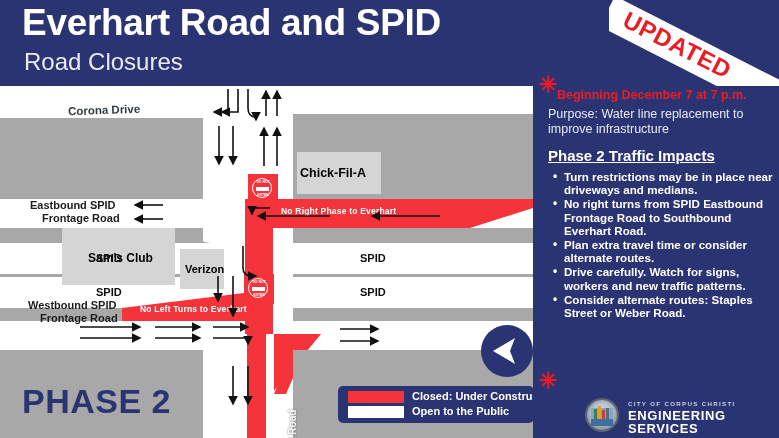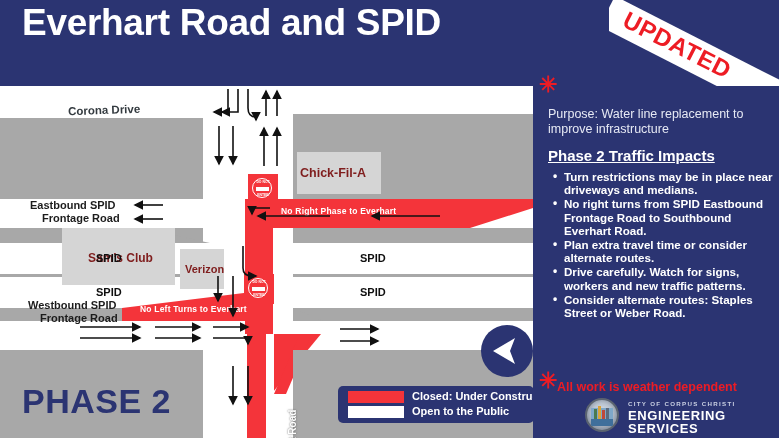--- a/index.html
+++ b/index.html
@@ -23,21 +23,21 @@
     color:#ed1c24;font-size:24px;font-weight:bold;letter-spacing:0.5px;white-space:nowrap;}
 
   
   .map{position:absolute;left:0;top:86px;width:533px;height:352px;background:#a8a8a8;overflow:hidden;}
   .white{position:absolute;background:#ffffff;}
   .grey{position:absolute;background:#a8a8a8;}
   .lgrey{position:absolute;background:#d5d5d5;}
   .red{position:absolute;background:#f4343a;}
 
   .maplabel{position:absolute;color:#333a3f;font-weight:bold;white-space:nowrap;}
-  .bldg-label{position:absolute;color:#7f1d1d;font-size:12px;font-weight:bold;white-space:nowrap;}
+  .bldg-label{position:absolute;color:#000000;font-size:12px;font-weight:bold;white-space:nowrap;}
   .road-label{position:absolute;color:#1c1c1c;font-size:11px;font-weight:bold;white-space:nowrap;}
   .spid-label{position:absolute;color:#0f0f0f;font-size:11px;font-weight:bold;white-space:nowrap;}
   .red-band-text{position:absolute;color:#ffffff;font-size:8.5px;font-weight:bold;white-space:nowrap;letter-spacing:.2px;}
   .vert-label{position:absolute;color:#ffffff;font-size:10px;font-weight:bold;white-space:nowrap;
     transform:rotate(-90deg);transform-origin:0 0;text-shadow:0 0 2px #555;}
 
   .phase{position:absolute;left:22px;top:382px;font-size:34px;font-weight:bold;color:#2b3472;letter-spacing:0.5px;}
 
   
   .dne{position:absolute;width:30px;height:30px;background:#f4343a;}
@@ -80,20 +80,21 @@
   .logo-m1{position:absolute;left:34px;top:10px;color:#ffffff;font-size:13px;font-weight:bold;letter-spacing:.6px;white-space:nowrap;}
   .logo-m2{position:absolute;left:34px;top:23px;color:#ffffff;font-size:13px;font-weight:bold;letter-spacing:.6px;white-space:nowrap;}
 </style>
 </head>
 <body>
 
 <div id="root">
 
   <div class="header">
     <div class="hdr-title">Everhart Road and SPID</div>
+    <div class="hdr-sub">Road Closures</div>
     <div class="banner-wrap">
       <div class="banner-strip"></div>
       <div class="banner-text">UPDATED</div>
     </div>
   </div>
 
   <div class="map">
 
     <div class="white" style="left:0;top:0;width:533px;height:32px;clip-path:polygon(0 0,533px 0,533px 28px,0 40px);"></div>
     <div class="maplabel" style="left:68px;top:18px;font-size:11.5px;transform:rotate(-2deg);">Corona Drive</div>
@@ -222,33 +223,33 @@
     <div class="legend" style="top:300px;">
       <div class="sw r"></div>
       <div class="sw w"></div>
       <div class="lt" style="top:4px;">Closed: Under Construction</div>
       <div class="lt" style="top:19px;">Open to the Public</div>
     </div>
   </div>
 
   <div class="panel">
     <div class="ast" style="left:6px;top:-12px;">✳</div>
+    <div class="redline" style="left:24px;top:2px;">Beginning December 7 at 7 p.m.</div>
     <div class="purpose" style="left:15px;top:21px;">Purpose: Water line replacement to improve infrastructure</div>
     <div class="ph2" style="left:15px;top:61px;">Phase 2 Traffic Impacts</div>
 
     <ul class="bullets" style="top:84px;">
       <li>Turn restrictions may be in place near driveways and medians.</li>
       <li>No right turns from SPID Eastbound Frontage Road to Southbound Everhart Road.</li>
       <li>Plan extra travel time or consider alternate routes.</li>
       <li>Drive carefully. Watch for signs, workers and new traffic patterns.</li>
       <li>Consider alternate routes: Staples Street or Weber Road.</li>
     </ul>
 
     <div class="ast" style="left:6px;top:284px;">✳</div>
-    <div class="redline" style="left:24px;top:294px;">All work is weather dependent</div>
   </div>
 
   <div class="logo">
     <div class="seal">
       <div class="sky"></div>
       <div class="sea"></div>
       <div class="b1"></div>
       <div class="b2"></div>
       <div class="b3"></div>
       <div class="b4"></div>

